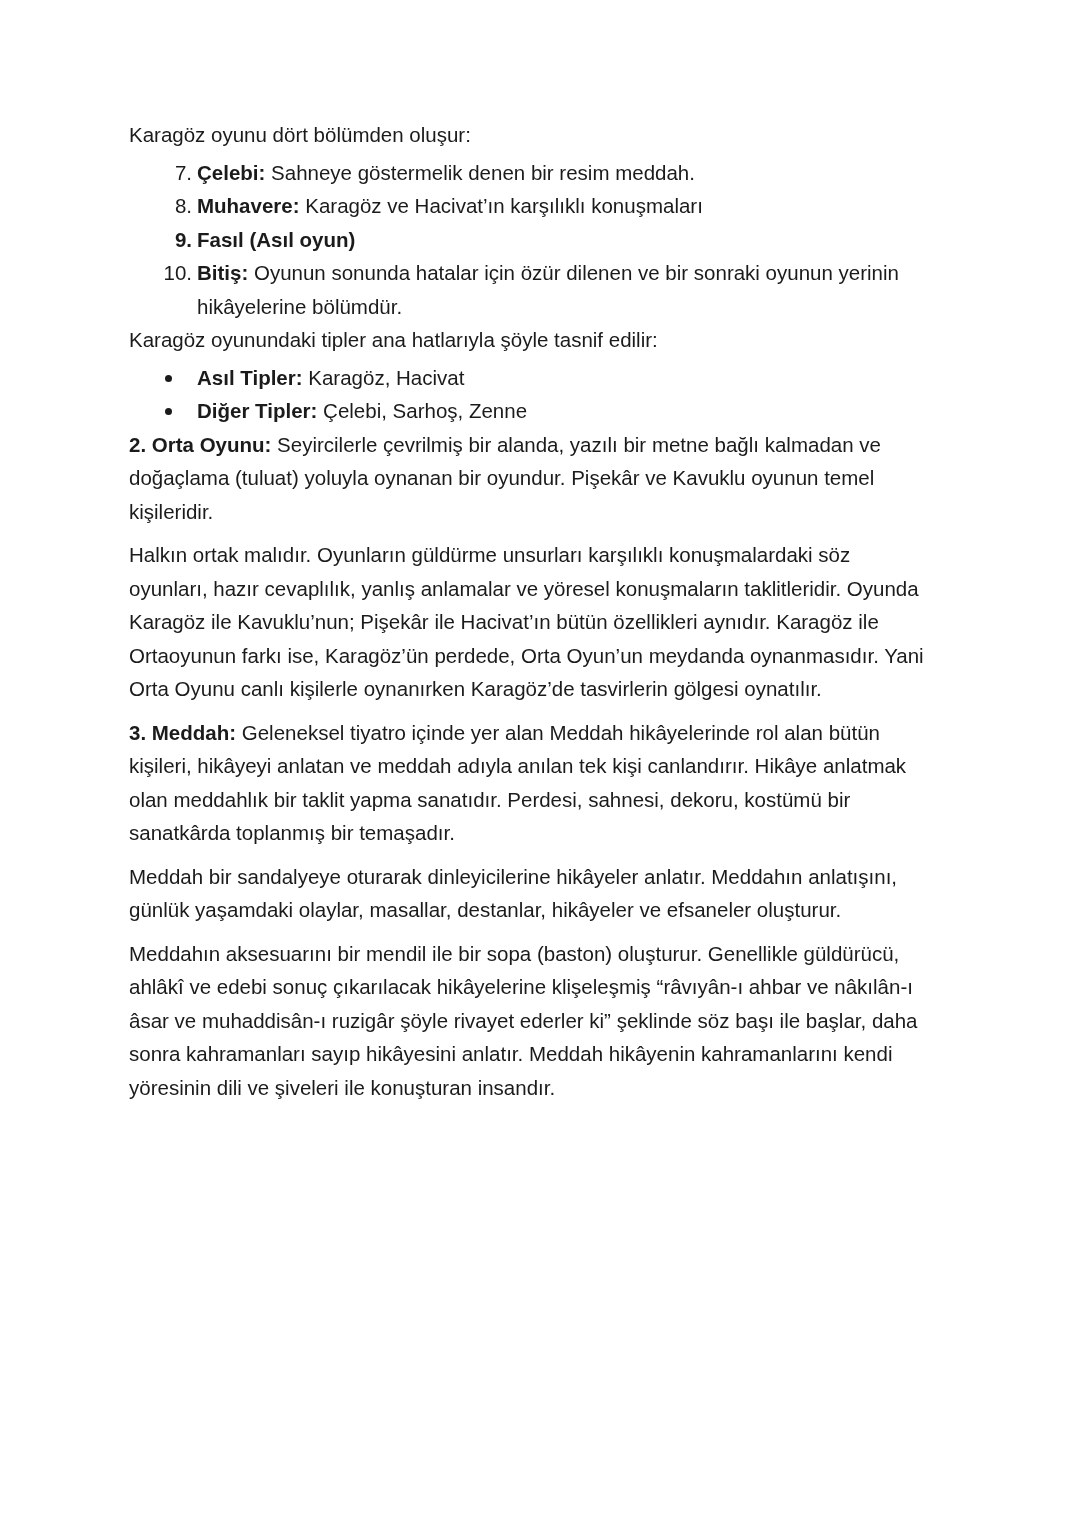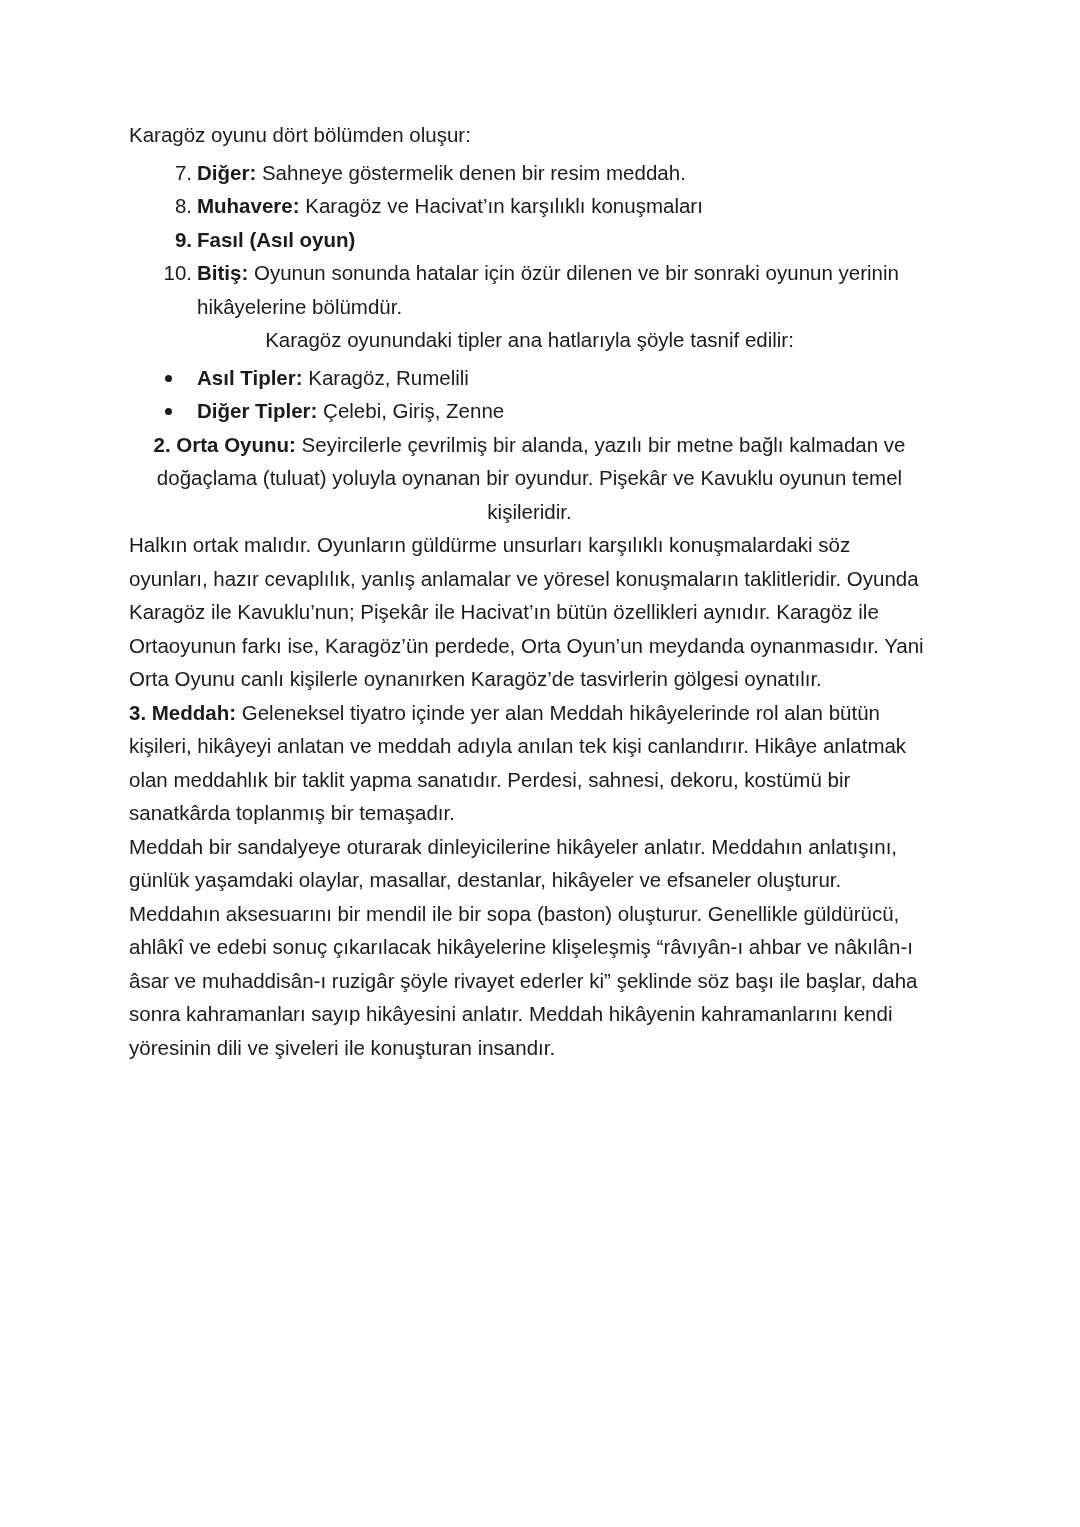--- a/index.html
+++ b/index.html
@@ -26,21 +26,21 @@
     font-size: 20.5px;
     line-height: 33.5px;
   }
 
   
   p.para {
     margin: 0;
     padding: 0;
   }
   p.para + p.para {
-    margin-top: 0px;
+    margin-top: 10px;
   }
   p.spaced {
     margin-top: 22px;
   }
   .b { font-weight: bold; }
 
   
   ol.num-list {
     list-style: none;
     margin: 4px 0 0 0;
@@ -77,53 +77,53 @@
     left: 36px;
     top: 14px;
     width: 7px;
     height: 7px;
     border-radius: 50%;
     background: #1b1b1b;
   }
 
   
   .list-block { margin: 0; }
-  .after-list { margin-top: 3px; text-align: center; }
+  .after-list { margin-top: 3px; }
 </style>
 </head>
 <body>
 
 <div class="page">
   <div class="doc-body">
 
     <p class="para">Karagöz oyunu dört bölümden oluşur:</p>
 
     <ol class="num-list list-block">
       <li>
-        <span class="marker">7.</span><span class="b">Diğer:</span><span> Sahneye göstermelik denen bir resim meddah.</span>
+        <span class="marker">7.</span><span class="b">Çelebi:</span><span> Sahneye göstermelik denen bir resim meddah.</span>
       </li>
       <li>
         <span class="marker">8.</span><span class="b">Muhavere:</span><span> Karagöz ve Hacivat’ın karşılıklı konuşmaları</span>
       </li>
       <li class="bold-item">
         <span class="marker">9.</span><span class="b">Fasıl (Asıl oyun)</span><span></span>
       </li>
       <li>
         <span class="marker">10.</span><span class="b">Bitiş:</span><span> Oyunun sonunda hatalar için özür dilenen ve bir sonraki oyunun yerinin hikâyelerine bölümdür.</span>
       </li>
     </ol>
 
     <p class="para after-list">Karagöz oyunundaki tipler ana hatlarıyla şöyle tasnif edilir:</p>
 
     <ul class="bul-list list-block">
       <li>
-        <span class="dot"></span><span class="b">Asıl Tipler:</span><span> Karagöz, Rumelili</span>
+        <span class="dot"></span><span class="b">Asıl Tipler:</span><span> Karagöz, Hacivat</span>
       </li>
       <li>
-        <span class="dot"></span><span class="b">Diğer Tipler:</span><span> Çelebi, Giriş, Zenne</span>
+        <span class="dot"></span><span class="b">Diğer Tipler:</span><span> Çelebi, Sarhoş, Zenne</span>
       </li>
     </ul>
 
     <p class="para after-list"><span class="b">2. Orta Oyunu:</span><span> Seyircilerle çevrilmiş bir alanda, yazılı bir metne bağlı kalmadan ve doğaçlama (tuluat) yoluyla oynanan bir oyundur. Pişekâr ve Kavuklu oyunun temel kişileridir.</span></p>
 
     <p class="para spaced"><span>Halkın ortak malıdır. Oyunların güldürme unsurları karşılıklı konuşmalardaki söz oyunları, hazır cevaplılık, yanlış anlamalar ve yöresel konuşmaların taklitleridir. Oyunda Karagöz ile Kavuklu’nun; Pişekâr ile Hacivat’ın bütün özellikleri aynıdır. Karagöz ile Ortaoyunun farkı ise, Karagöz’ün perdede, Orta Oyun’un meydanda oynanmasıdır. Yani Orta Oyunu canlı kişilerle oynanırken Karagöz’de tasvirlerin gölgesi oynatılır.</span></p>
 
     <p class="para spaced"><span class="b">3. Meddah:</span><span> Geleneksel tiyatro içinde yer alan Meddah hikâyelerinde rol alan bütün kişileri, hikâyeyi anlatan ve meddah adıyla anılan tek kişi canlandırır. Hikâye anlatmak olan meddahlık bir taklit yapma sanatıdır. Perdesi, sahnesi, dekoru, kostümü bir sanatkârda toplanmış bir temaşadır.</span></p>
 
     <p class="para spaced"><span>Meddah bir sandalyeye oturarak dinleyicilerine hikâyeler anlatır. Meddahın anlatışını, günlük yaşamdaki olaylar, masallar, destanlar, hikâyeler ve efsaneler oluşturur.</span></p>

